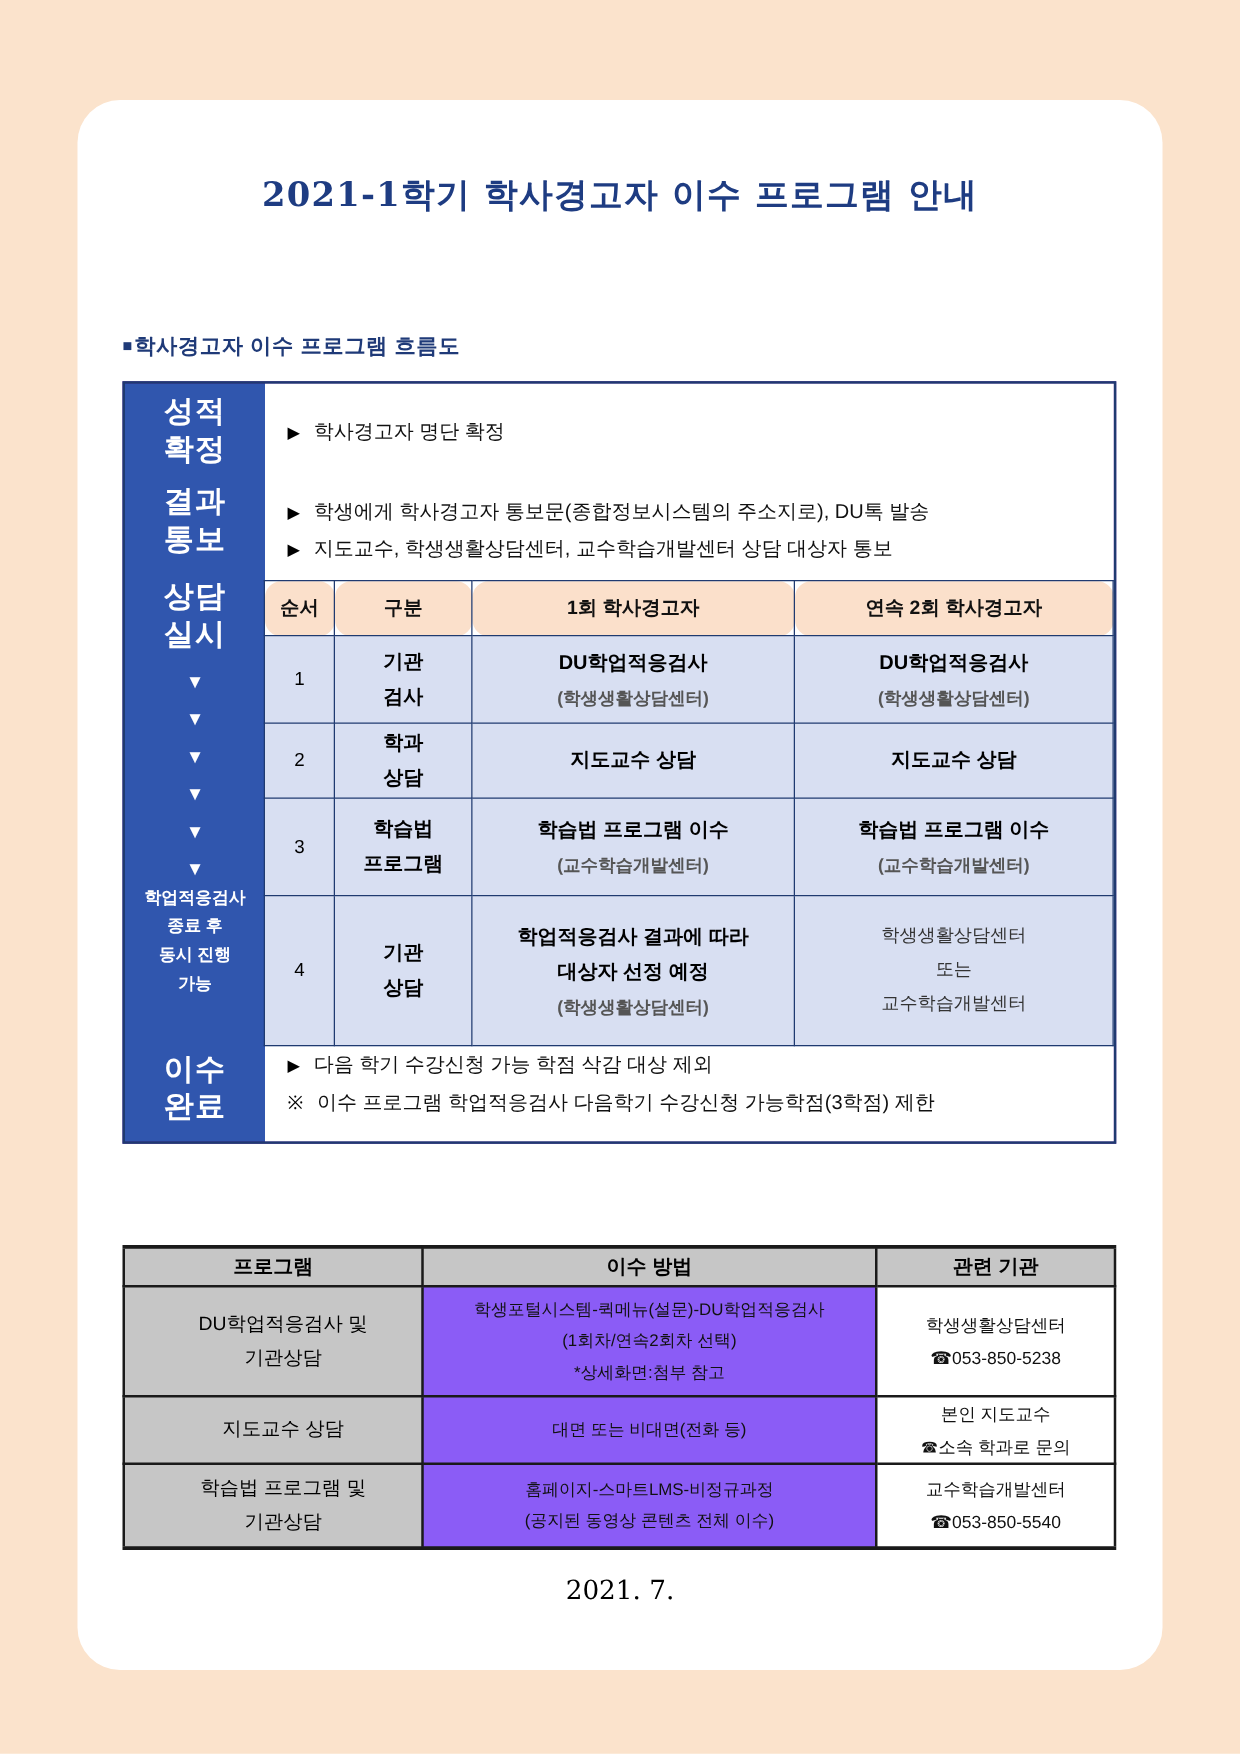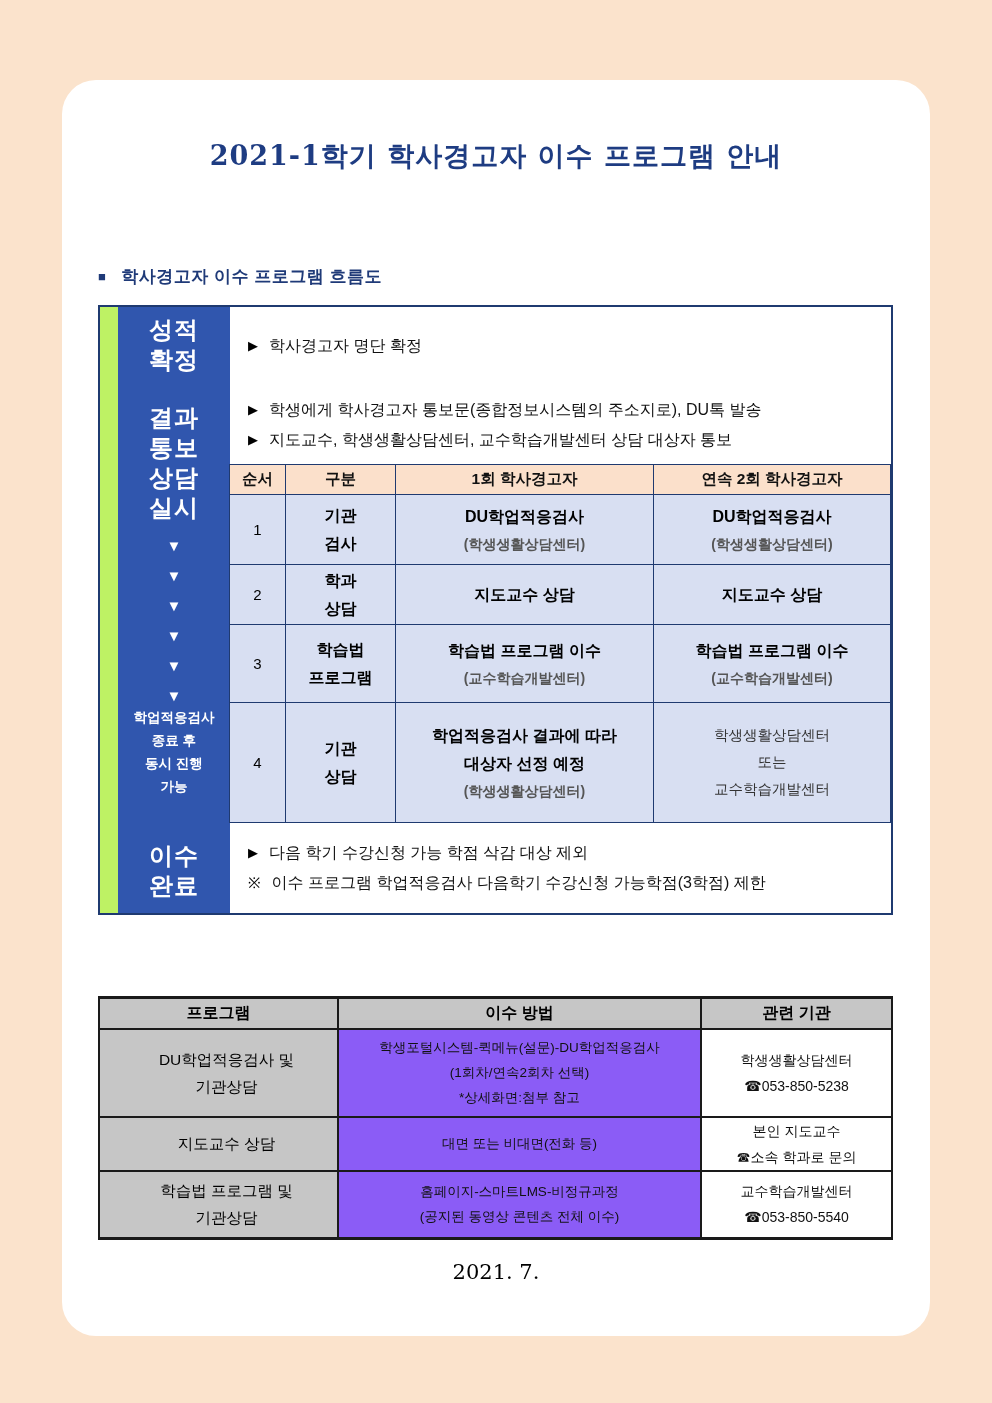--- a/index.html
+++ b/index.html
@@ -31,43 +31,42 @@
   
   .sec-heading {
     position: absolute;
     font-size: 17px;
     font-weight: bold;
     letter-spacing: 0.5px;
   }
   .sec-heading .sq { font-size: 13px; vertical-align: 1px; }
   .heading-flow { left: 36px; top: 185px; color: #1f3a78; }
   .heading-contact { left: 46px; top: 926px; color: #c2410c; }
-  .heading-flow .txt { margin-left: 15px; }
+  .heading-flow .txt { margin-left: 1px; }
   .heading-contact .txt { margin-left: 10px; }
 
   
   .flow-wrap {
     position: absolute;
     left: 36px; top: 225px;
     width: 795px; height: 610px;
     border: 2px solid #1f3a70;
     display: flex;
-    background: #bef264;
-    padding-left: 18px;
+    background: #4c1d95;
   }
   .flow-bar {
     width: 112px; flex: 0 0 112px;
     background: #3056ae;
     position: relative;
     color: #fff;
   }
   .bar-block { position: absolute; width: 100%; text-align: center; }
   .bar-stage { font-size: 24px; font-weight: bold; line-height: 30px; letter-spacing: 1px; }
   .bar-stage1 { top: 8px; }
-  .bar-stage2 { top: 96px; text-align: center; }
+  .bar-stage2 { top: 80px; text-align: center; }
   .bar-stage3 { top: 156px; }
   .bar-stage4 { top: 534px; }
   .bar-arrow { font-size: 15px; line-height: 30px; height: 30px; }
   .bar-arrows { top: 224px; }
   .bar-note { top: 399px; font-size: 13.5px; font-weight: bold; line-height: 23px; letter-spacing: 0px; }
 
   .flow-right { flex: 1 1 auto; position: relative; background: #fff; }
   .flow-row { position: absolute; left: 0; width: 100%; display: flex; flex-direction: column; justify-content: center; padding-left: 18px; }
   .flow-rowA { top: 0; height: 78px; }
   .flow-rowB { top: 78px; height: 79px; }
@@ -86,21 +85,22 @@
   .nested th, .nested td {
     border: 1.5px solid #1f3a70;
     text-align: center;
     vertical-align: middle;
   }
   .nested th {
     background: #fbe0cb;
     font-size: 15.5px;
     font-weight: bold;
     color: #111;
-    height: 30px;
+    height: 44px;
+    border-radius: 13px;
   }
   .nested td { background: #d8dff2; }
   .nr1 td { height: 70px; }
   .nr2 td { height: 60px; }
   .nr3 td { height: 78px; }
   .nr4 td { height: 120px; }
   .cell-no { font-size: 15px; color: #000; }
   .cell-type { font-size: 16px; font-weight: bold; line-height: 28px; color: #000; }
   .cell-main { font-size: 16px; font-weight: bold; line-height: 28px; color: #000; }
   .cell-sub { font-size: 14px; font-weight: bold; line-height: 26px; color: #555; }

